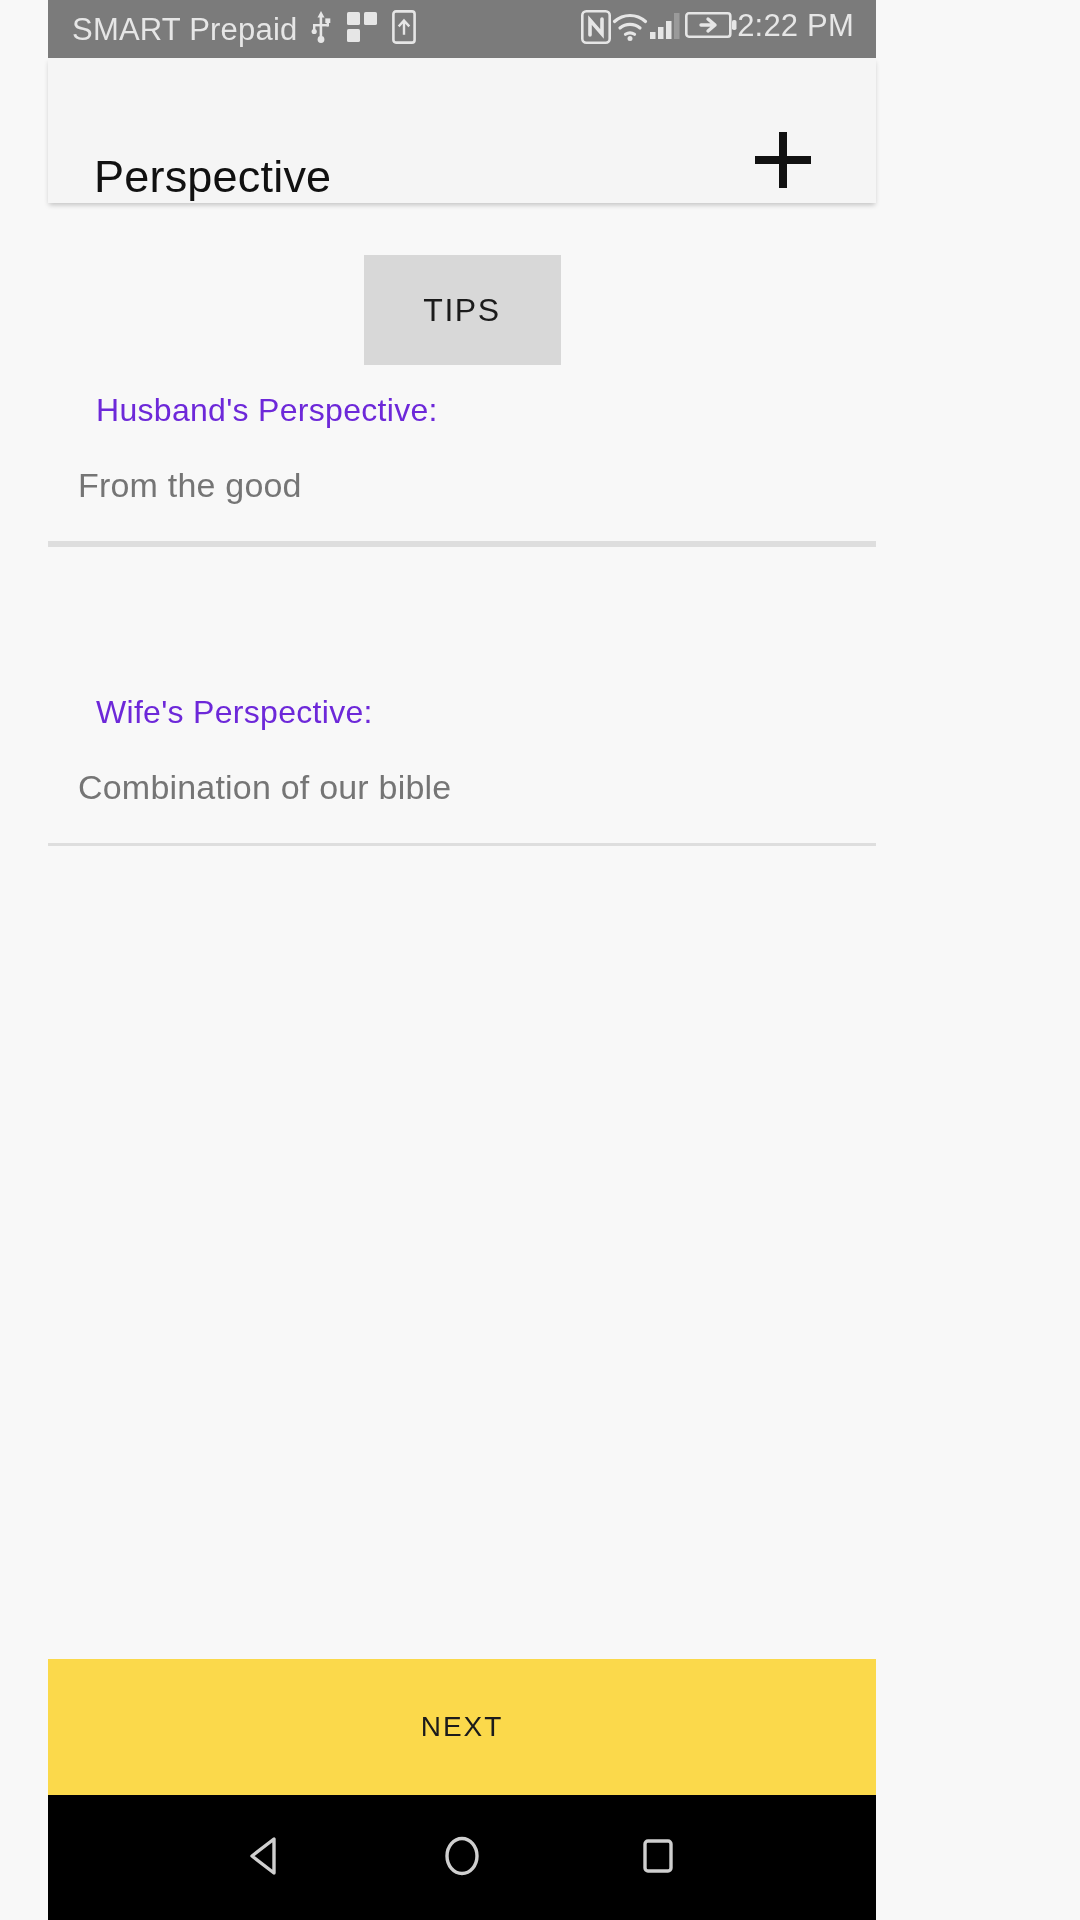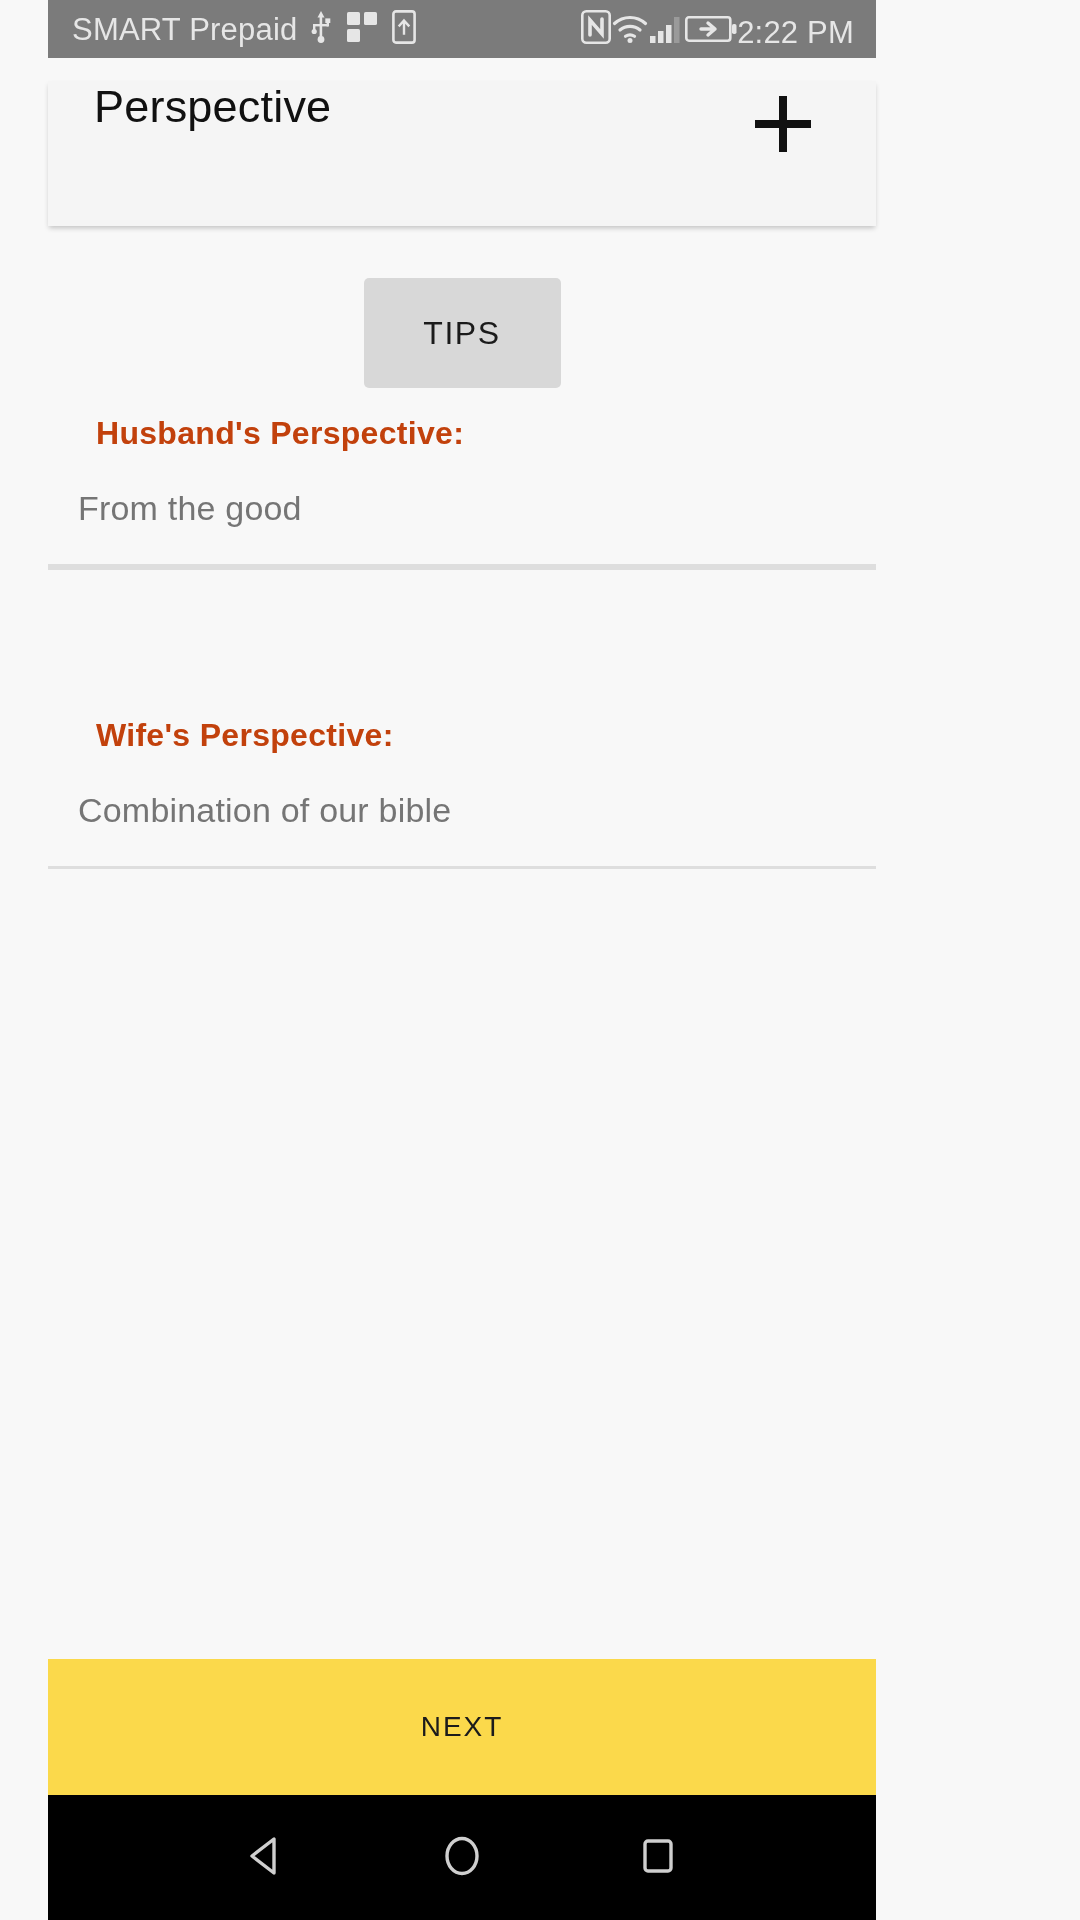--- a/index.html
+++ b/index.html
@@ -11,53 +11,52 @@
   }
   #app { position:relative; width:876px; height:1920px; display:flex; flex-direction:column;padding-left:48px; }
 
   
   .statusbar {
     height:58px; background:#7b7b7b; color:#e8e8e8;
     display:flex; align-items:center; justify-content:space-between;
     padding:0 22px 0 24px; flex:0 0 58px;
   }
   .sb-left  { display:flex; align-items:center; gap:13px; }
-  .sb-right { display:flex; align-items:flex-end; gap:0; }
+  .sb-right { display:flex; align-items:flex-start; gap:0; }
   .carrier { font-size:31px; letter-spacing:.2px; color:#e6e6e6; line-height:1; }
   .sbicon { display:block; }
 
   
   .toolbar {
     height:145px; background:#f5f5f5; flex:0 0 145px;
-    display:flex; align-items:flex-start; justify-content:space-between;
+    display:flex; align-items:flex-end; justify-content:space-between;
     padding:0 36px 0 46px; position:relative; z-index:5;
     box-shadow:0 3px 5px -1px rgba(0,0,0,.22);
-    margin-top:23px;
   }
   .toolbar-title { font-size:45px; color:#111; letter-spacing:.2px; }
   .plus-btn {
     width:86px; height:86px; display:flex; align-items:center; justify-content:center;
     position:relative; margin-right:14px;
   }
   .plus-btn .bar-h { position:absolute; width:56px; height:8px; background:#111; }
   .plus-btn .bar-v { position:absolute; width:8px; height:56px; background:#111; }
 
   
   .content { flex:1 1 auto; background:#f8f8f8; position:relative; overflow:hidden; }
 
   .tips-row { display:flex; justify-content:center; padding-top:52px; }
   .tips-btn {
-    width:197px; height:110px; background:#d8d8d8; border:none; border-radius:5px;
+    width:197px; height:110px; background:#d8d8d8; border:none; border-radius:0;
     font-family:"Liberation Sans", sans-serif;
     font-size:32px; letter-spacing:1.6px; color:#1b1b1b;
     display:flex; align-items:center; justify-content:center;
   }
 
   .section-header {
-    font-size:32px; font-weight:bold; color:#c2410c;
+    font-size:32px; font-weight:normal; color:#6d28d9;
     padding:0 0 0 48px; letter-spacing:.3px;
   }
   .hdr-husband { margin-top:27px; }
   .hdr-wife    { margin-top:0; }
 
   .list-item {
     height:112px; display:flex; align-items:center;
     padding-left:30px; font-size:34px; color:#757575; letter-spacing:.2px;
   }
   .divider { height:3px; background:#dedede; width:100%; }

